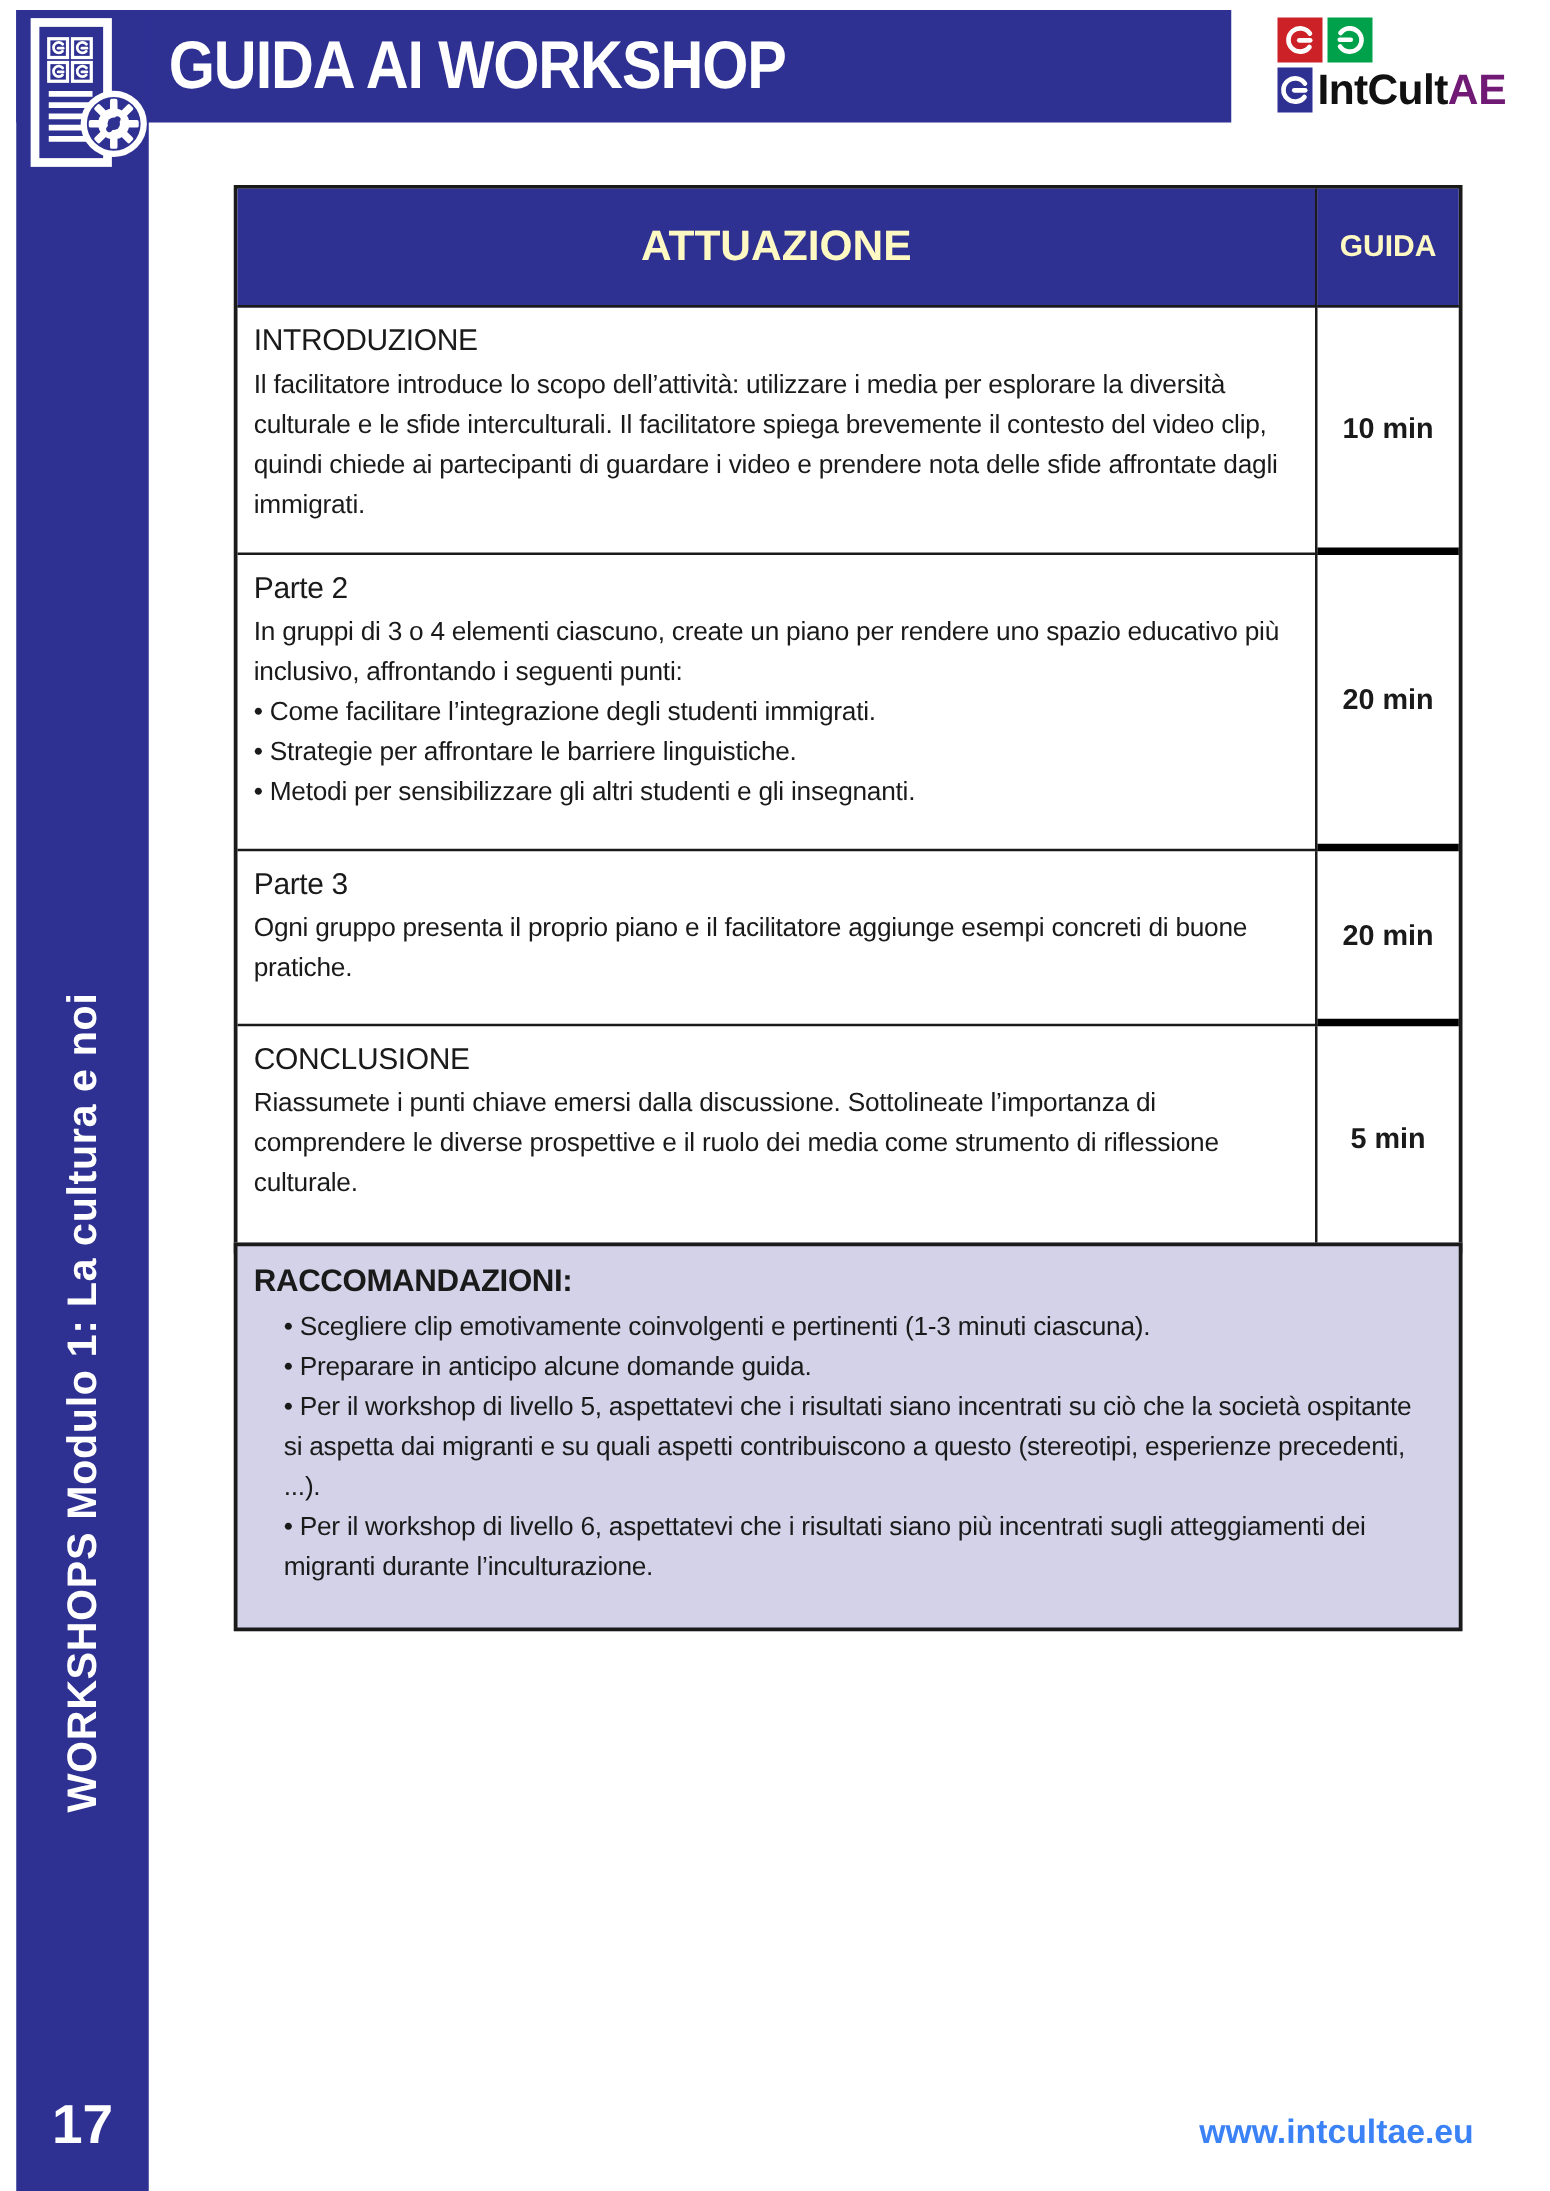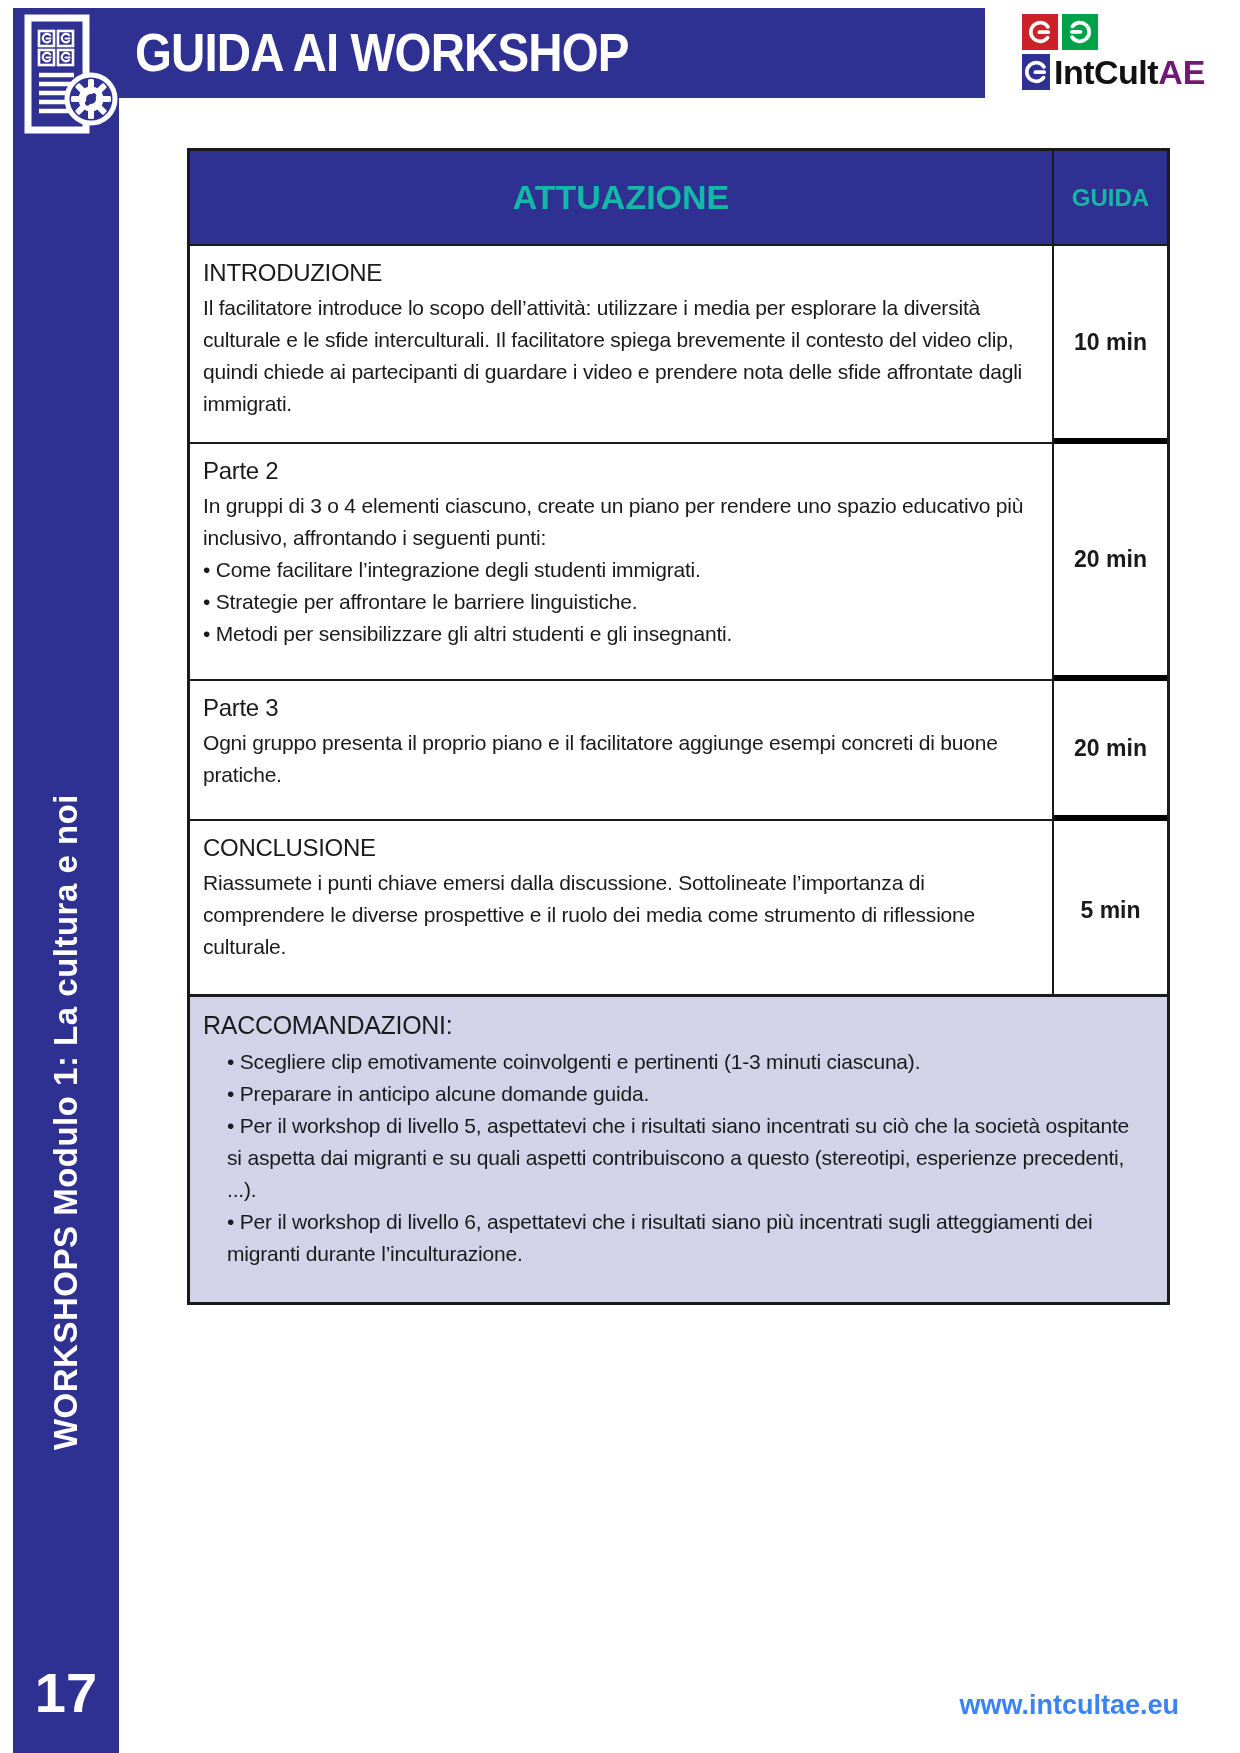--- a/index.html
+++ b/index.html
@@ -27,21 +27,21 @@
     position:absolute; left:0; right:0; bottom:303px;
     display:flex; justify-content:center;
   }
   .sidebar-label {
     writing-mode:vertical-rl; transform:rotate(180deg);
     color:#ffffff; font-weight:bold; font-size:33px; letter-spacing:0.5px;
     white-space:nowrap;
   }
   .page-number {
     position:absolute; left:0; right:0; bottom:28px; text-align:center;
-    color:#ffffff; font-weight:bold; font-size:56px;
+    color:#ffffff; font-weight:bold; font-size:44px;
   }
   
   .corner-icon { position:absolute; left:18px; top:12px; width:100px; height:126px; }
   
   .logo { position:absolute; left:1022px; top:14px; width:180px; }
   .logo-row { display:flex; gap:4px; }
   .logo-row + .logo-row { margin-top:4px; }
   .logo-sq { width:36px; height:36px; display:flex; align-items:center; justify-content:center; }
   .logo-sq svg { width:28px; height:28px; }
   .logo-sq.red { background:#cc2127; }
@@ -51,21 +51,21 @@
   .logo-text .bold { font-weight:bold; letter-spacing:-0.5px; }
   .logo-text .light { font-weight:bold; color:#701a75; letter-spacing:0;text-align:right; }
   
   .activity-table {
     position:absolute; left:187px; top:148px; width:983px;
     display:grid; grid-template-columns:864px 113px;
     grid-template-rows:95px 198px 237px 140px 179px;
     border:3px solid #1a1a1a; background:#ffffff;
   }
   .th {
-    background:#2e3192; color:#14b8a6; font-weight:bold;
+    background:#2e3192; color:#fef9c3; font-weight:bold;
     display:flex; align-items:center; justify-content:center;
   }
   .th-activity { font-size:34px; letter-spacing:0; border-right:2px solid #1a1a1a; border-bottom:2px solid #1a1a1a; }
   .th-time { font-size:24px; border-bottom:2px solid #1a1a1a; }
   .cell {
     padding:13px 28px 10px 13px; color:#1a1a1a;
     border-right:2px solid #1a1a1a; border-bottom:2px solid #1a1a1a;
   }
   .cell:last-of-type { border-bottom:none; }
   .cell-heading { font-weight:normal; font-size:24px; margin-bottom:5px; letter-spacing:-0.3px; }
@@ -75,21 +75,21 @@
     font-weight:bold; font-size:23px; color:#1a1a1a;
     border-bottom:6px solid #000000;
   }
   .row4 { border-bottom:none !important; }
   
   .recommendations {
     position:absolute; left:187px; top:994px; width:983px; height:311px;
     background:#d3d2e8; border:3px solid #1a1a1a;
     padding:14px 28px 10px 13px; color:#1a1a1a;
   }
-  .rec-heading { font-weight:normal; font-size:25px; margin-bottom:6px; letter-spacing:-0.3px; }
+  .rec-heading { font-weight:bold; font-size:25px; margin-bottom:6px; letter-spacing:-0.3px; }
   .rec-bullet { font-size:21px; line-height:32px; letter-spacing:-0.2px;margin-left:24px; }
   
   .footer-url {
     position:absolute; right:45px; top:1690px;
     color:#3b82f6; font-weight:bold; font-size:27px; text-decoration:none;
   }
 </style>
 </head>
 <body>
 

